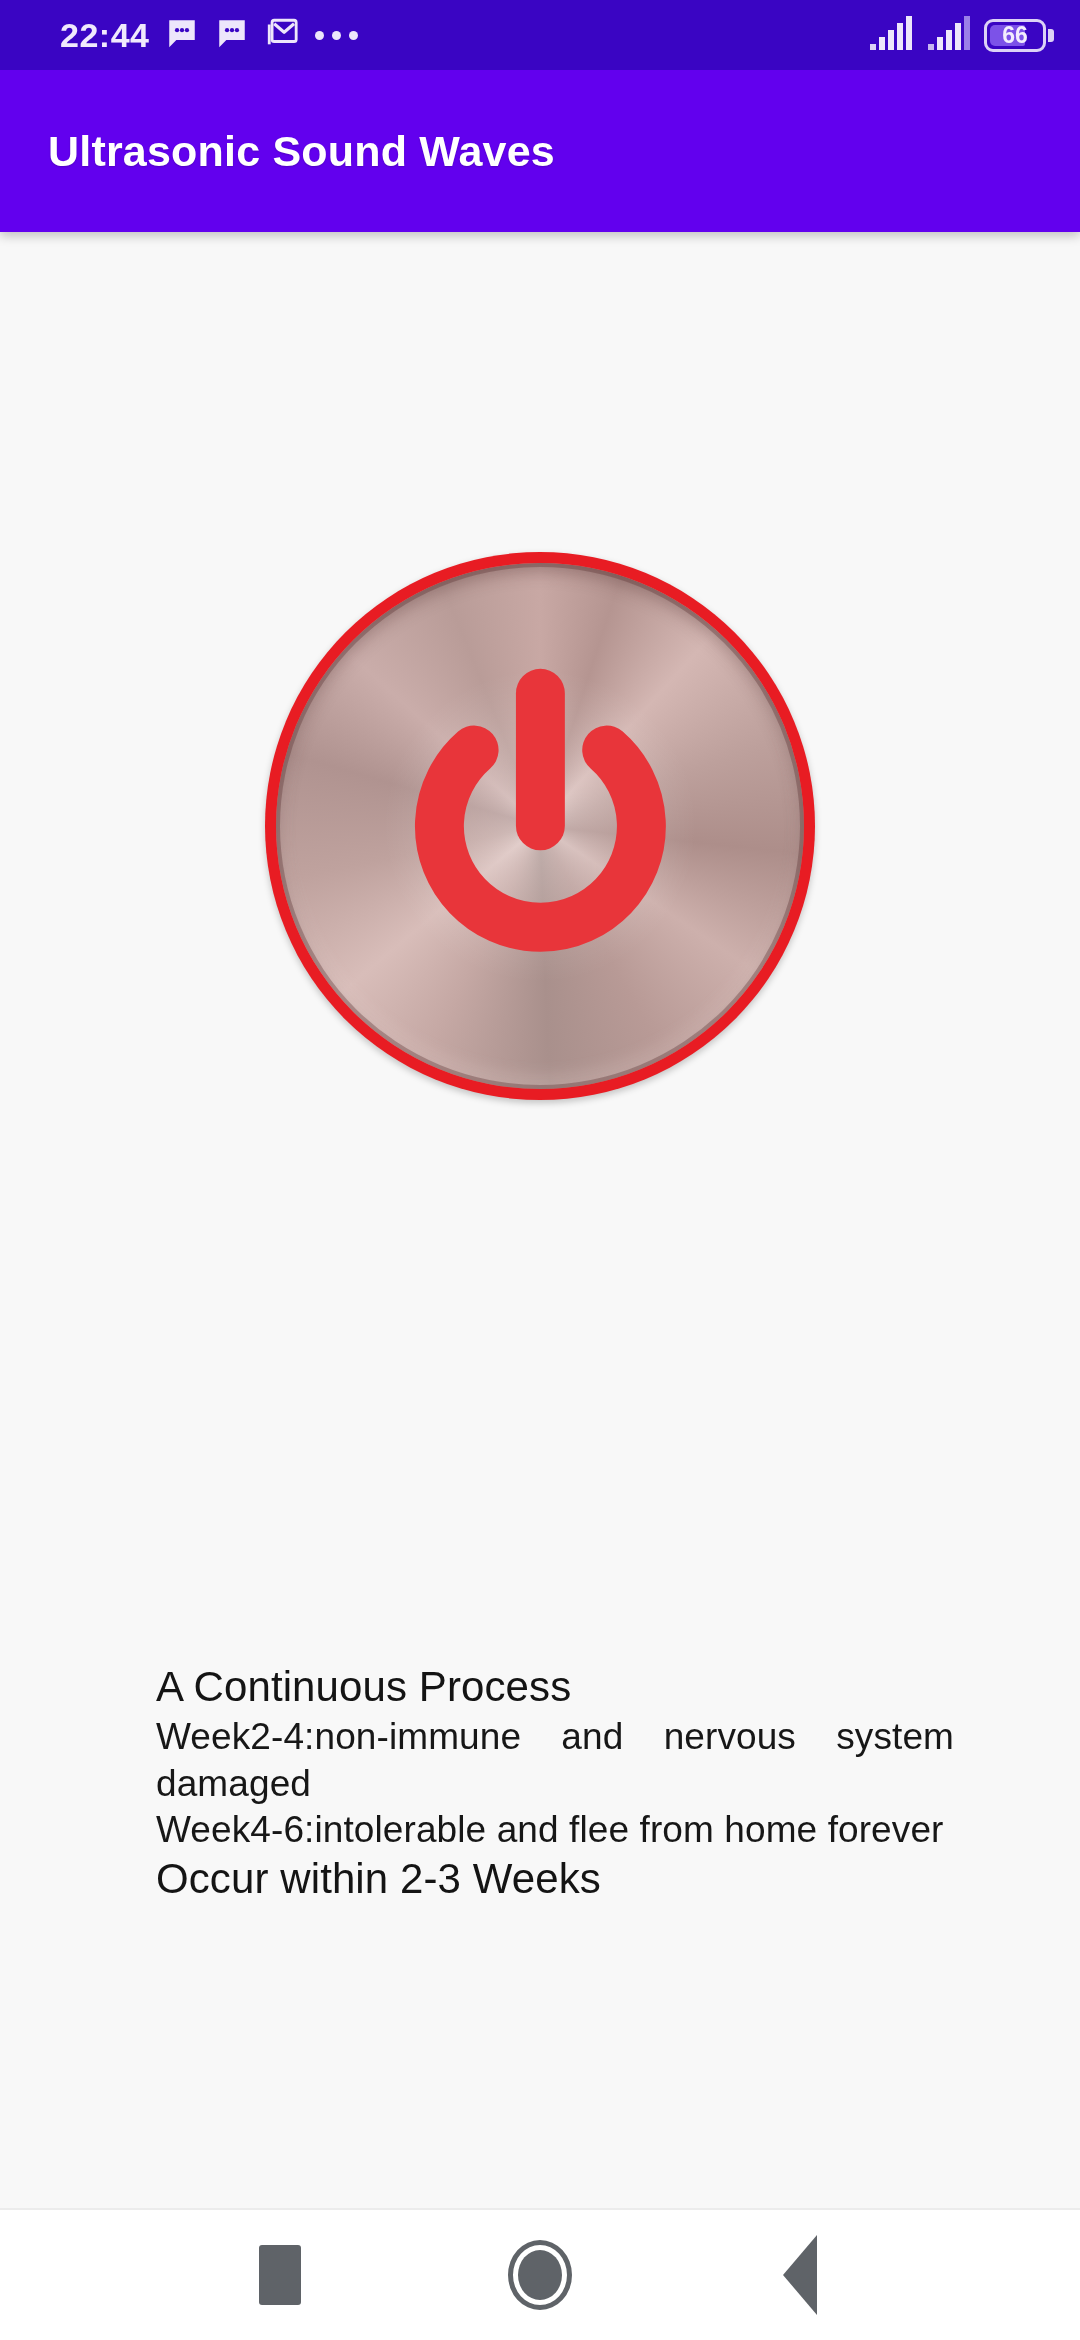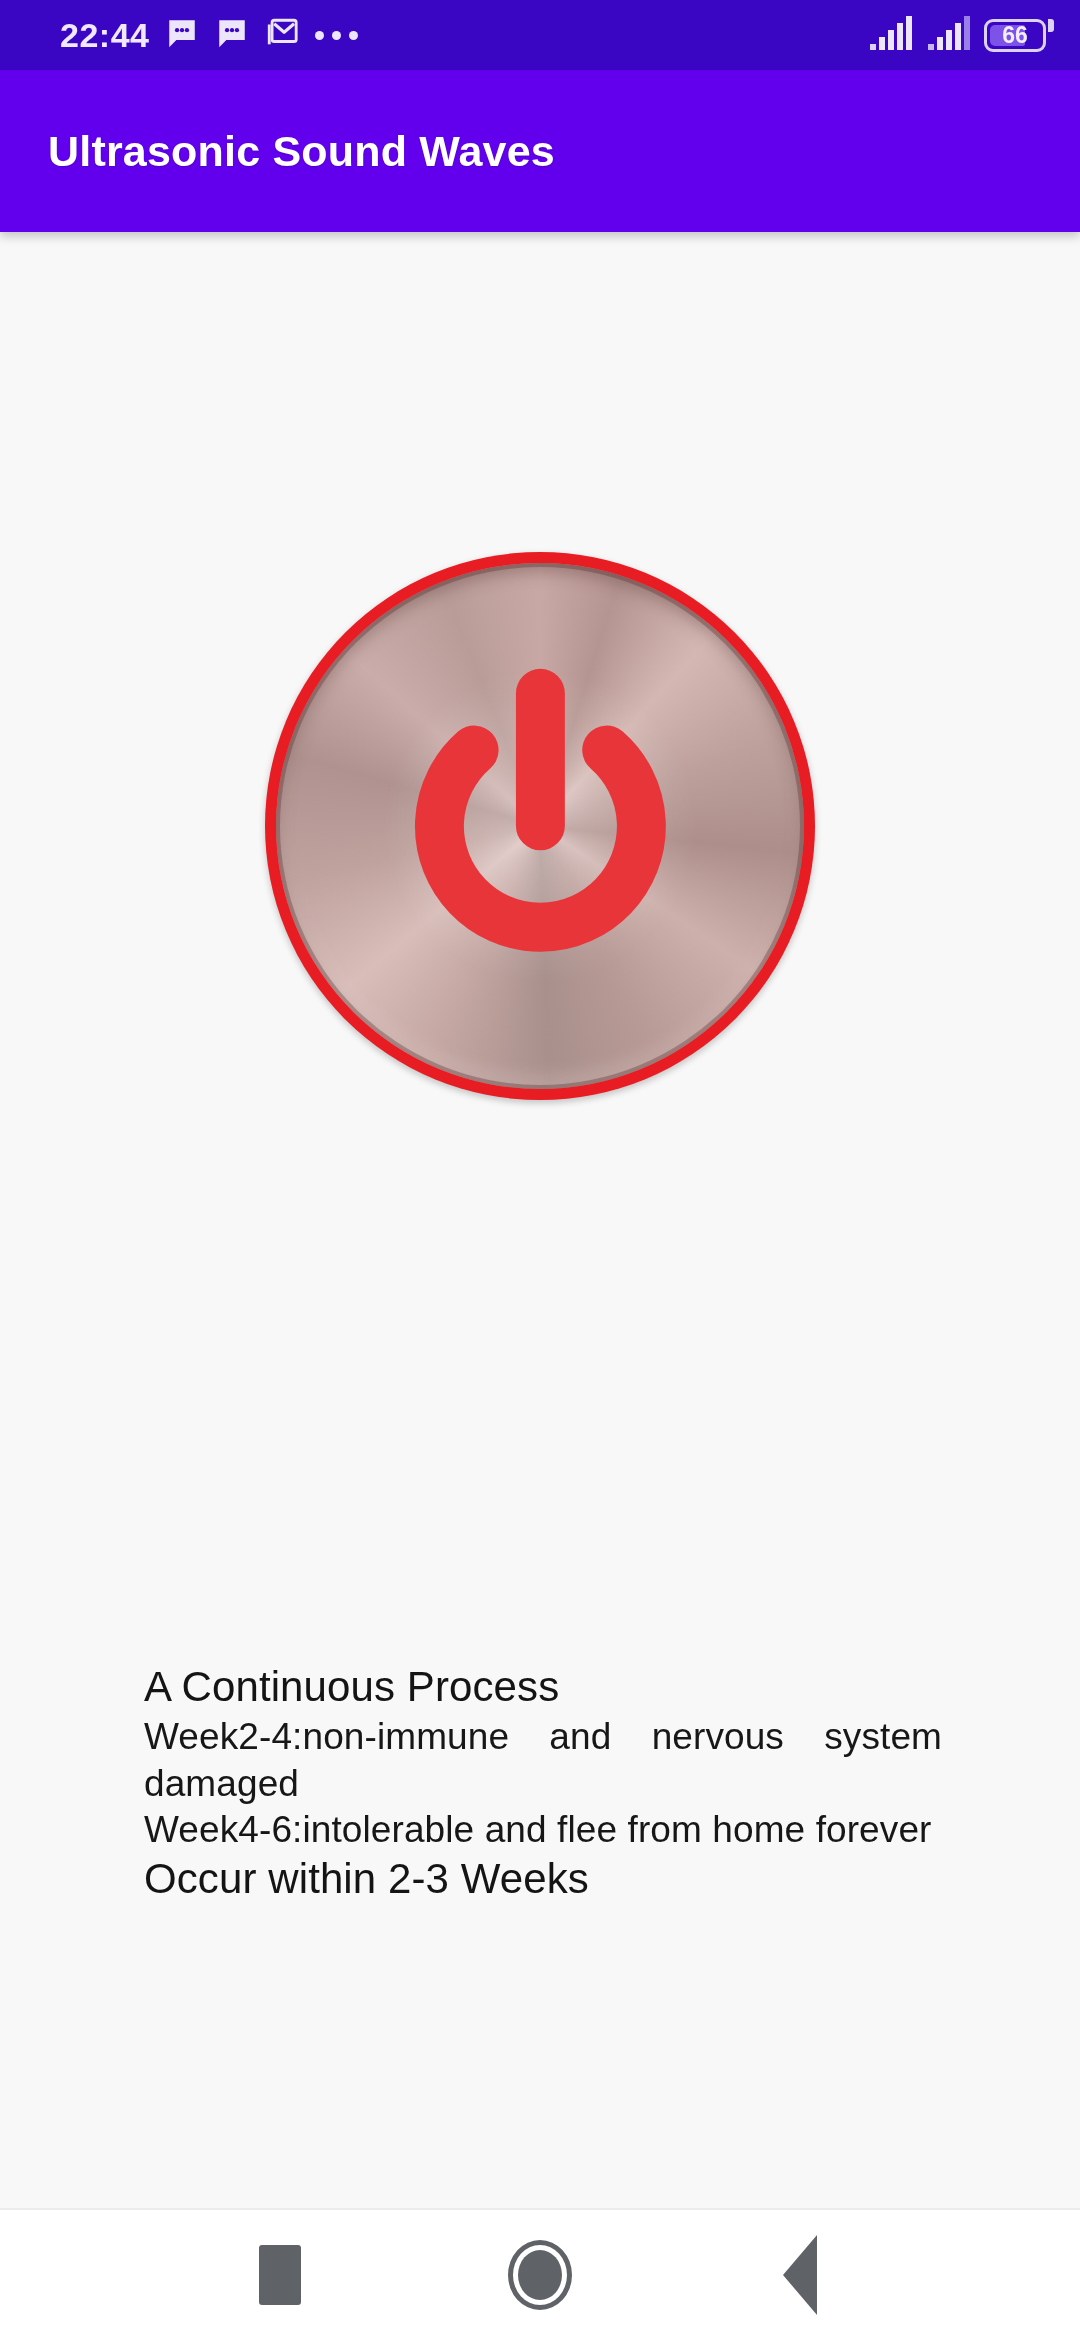--- a/index.html
+++ b/index.html
@@ -19,21 +19,21 @@
     padding:0 26px 0 60px;
     color:#EDE6FB;
     position:relative; z-index:5;
   }
   .status-left { display:flex; align-items:center; gap:16px; }
   .clock { font-size:34px; font-weight:700; letter-spacing:0.5px; color:#F0E9FD; line-height:1; }
   .sb-icon { display:block; }
   .status-spacer { flex:1 1 auto; }
   .status-right { display:flex; align-items:center; gap:14px; }
   .battery {
-    display:flex; align-items:flex-start;
+    display:flex; align-items:center;
   }
   .batt-body {
     width:62px; height:33px; border:3px solid #DCD2F6; border-radius:9px;
     display:flex; align-items:center; justify-content:center; position:relative;
   }
   .batt-fill {
     position:absolute; left:3px; top:3px; bottom:3px; width:62%;
     background:#7C52E8; border-radius:5px 2px 2px 5px;
   }
   .batt-num { position:relative; font-size:23px; font-weight:700; color:#F3EEFD; line-height:1; z-index:2; }
@@ -83,21 +83,21 @@
         #caadaa 312deg, #b99c98 338deg, #c8a8a4 360deg);
     box-shadow:
       inset 0 0 0 4px rgba(90,50,48,0.35),
       inset 0 7px 18px rgba(70,35,33,0.38),
       inset 0 -9px 20px rgba(255,235,232,0.30);
     display:flex; align-items:center; justify-content:center;
   }
   .power-glyph { width:60%; height:60%; display:block; }
 
   .text-block {
-    position:absolute; left:144px; top:1430px; width:798px;
+    position:absolute; left:156px; top:1430px; width:798px;
     height:452px; overflow:hidden;
   }
   .t-head {
     font-size:42px; color:#141414; font-weight:400;
     line-height:1.19; margin-bottom:2px; letter-spacing:0.1px;
   }
   .t-head + .t-para { margin-top:0; }
   .t-para {
     font-size:37px; color:#171717; font-weight:400;
     line-height:1.26; text-align:justify; text-justify:inter-word;

